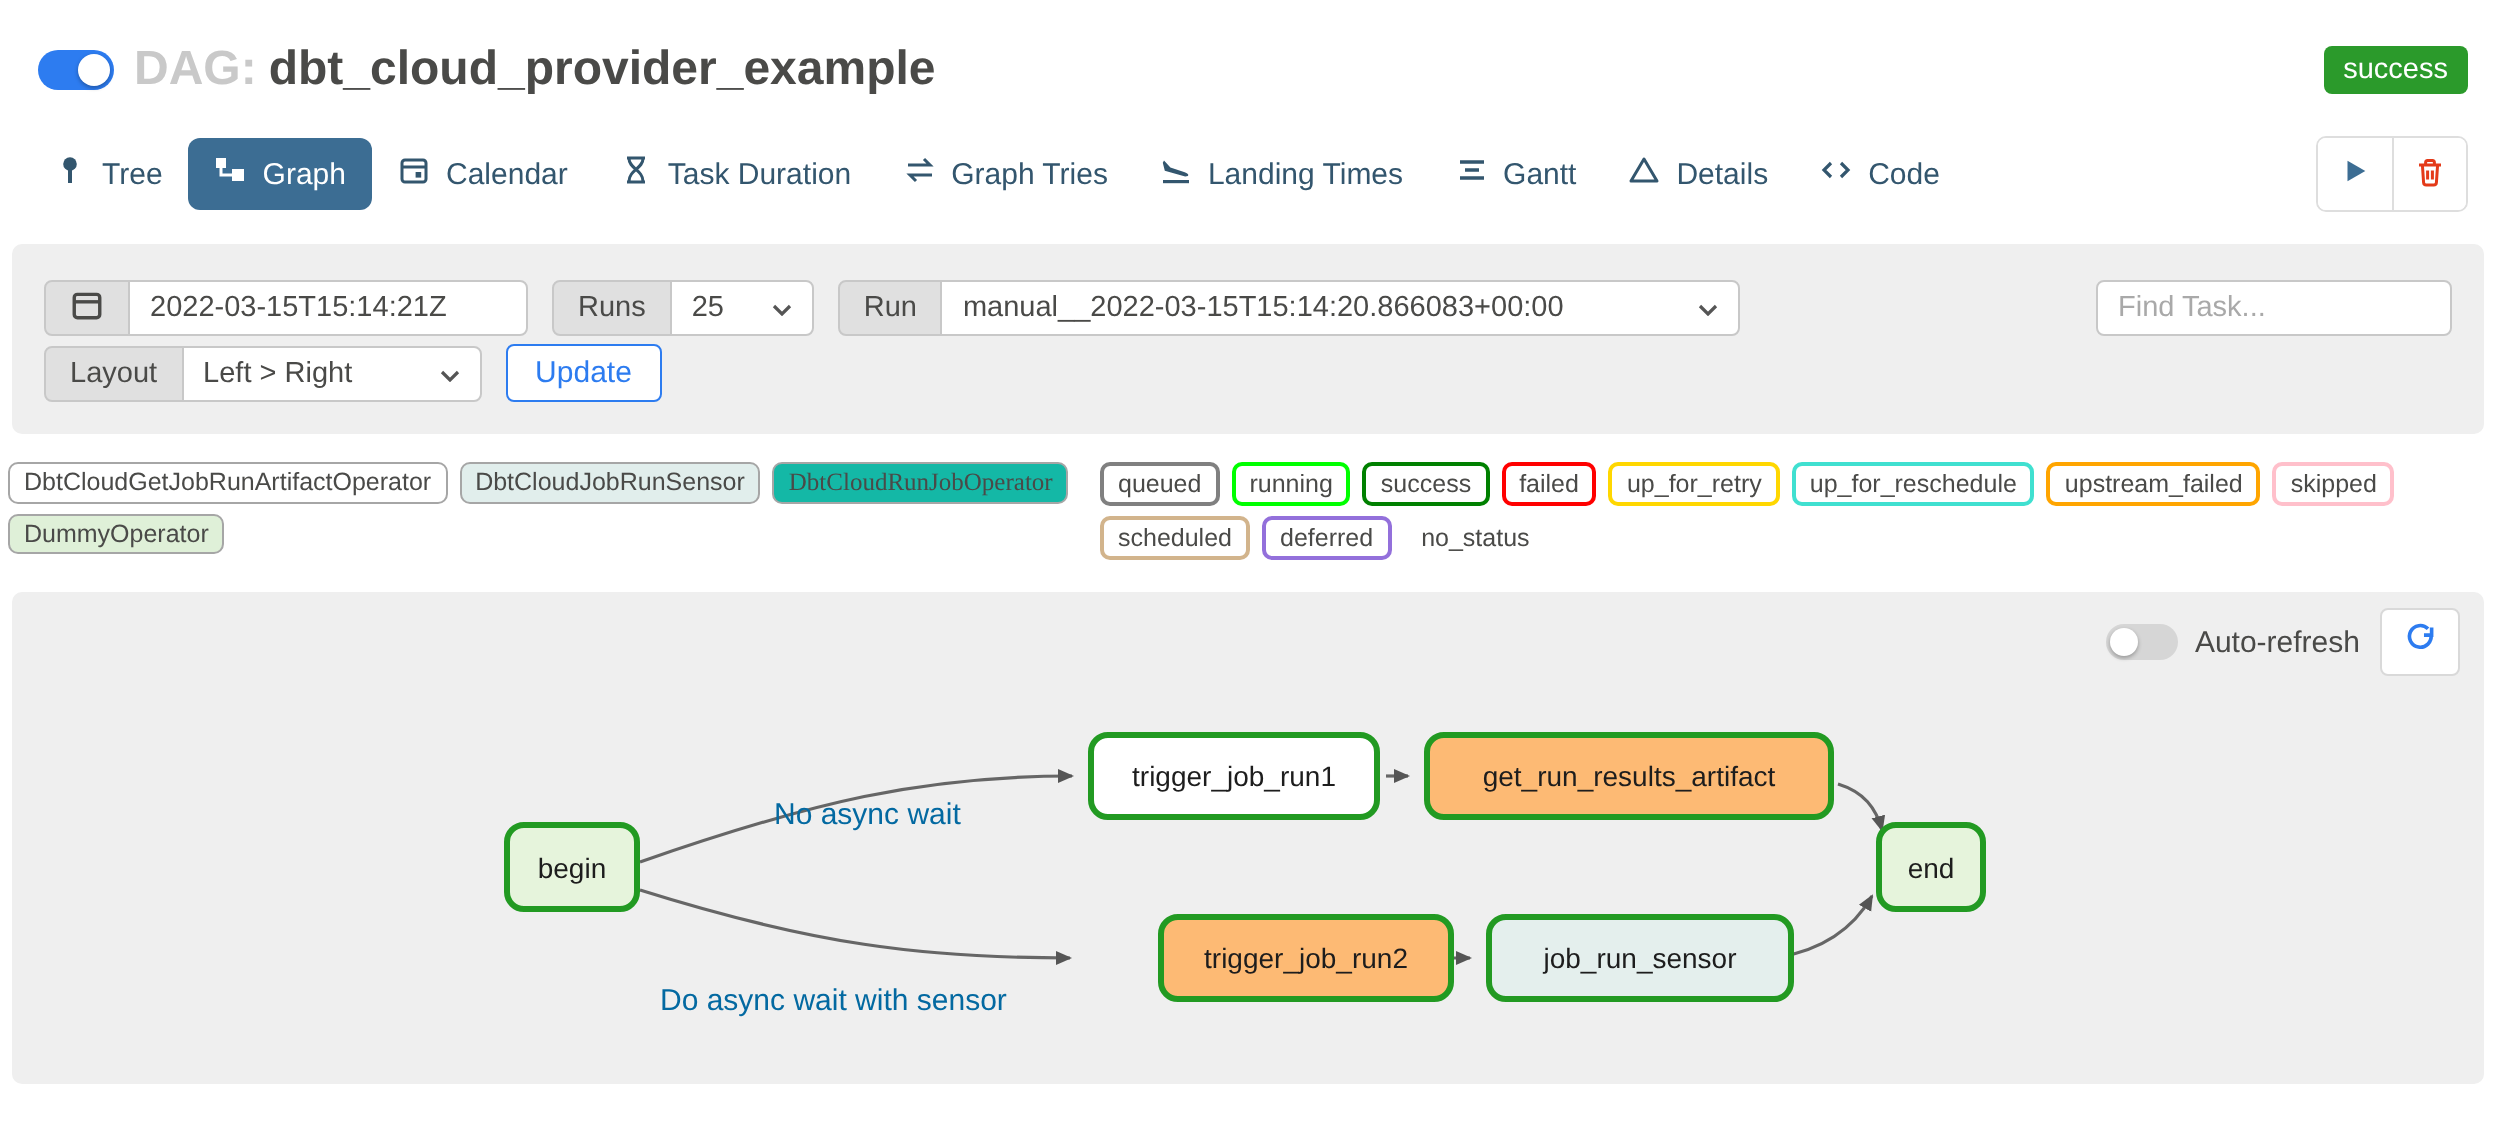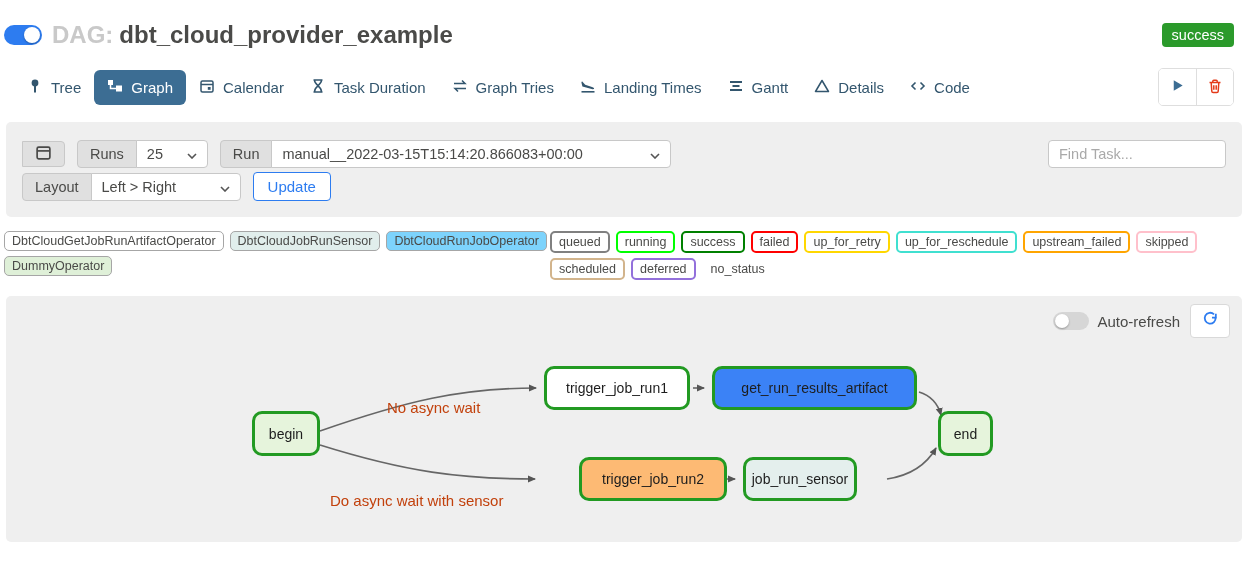--- a/index.html
+++ b/index.html
@@ -4,21 +4,21 @@
 <style>
   * { box-sizing: border-box; }
   html,body { margin:0; padding:0; }
   body {
     width:1248px; height:565px; overflow:hidden;
     background:#fff; color:#51504f;
     font-family:"Liberation Sans","DejaVu Sans",sans-serif;
   }
 
   
-  .header { display:flex; align-items:center; padding:16px 14px 0 4px; height:54px; }
+  .header { display:flex; align-items:center; padding:16px 14px 0 19px; height:54px; }
   .toggle { width:38px; height:20px; border-radius:10px; position:relative; cursor:pointer; flex:none; }
   .toggle .knob { position:absolute; top:2px; width:16px; height:16px; border-radius:50%; background:#fff; box-shadow:0 1px 2px rgba(0,0,0,.3); }
   .toggle.on .knob { right:2px; }
   .toggle.off { background:#d6d6d6; }
   .toggle.off .knob { left:2px; }
   .dag-title { font-size:24px; font-weight:700; margin-left:10px; white-space:nowrap; }
   .dag-title .prefix { color:#c9c9c9; margin-right:6px; }
   .dag-title .name { color:#4a4a48; }
   .header-right { margin-left:auto; display:flex; gap:8px; align-items:center; }
   .pill { font-size:14.5px; padding:4px 10px; border-radius:4px; background:#e2e2e2; color:#4a4a48; white-space:nowrap; }
@@ -74,22 +74,22 @@
   .refresh-btn { position:absolute; top:8px; right:12px; width:40px; height:34px; background:#fff;
                  border:1px solid #d9d9d9; border-radius:4px; display:flex; align-items:center; justify-content:center; cursor:pointer; }
   .edges { position:absolute; left:0; top:0; width:100%; height:100%; }
   .node { position:absolute; border:3px solid; border-radius:10px; display:flex; align-items:center; justify-content:center;
           font-size:14px; color:#1d1d1d; cursor:pointer; }
   .n-begin  { left:246px; top:115px; width:68px;  height:45px; }
   .n-tjr1   { left:538px; top:70px;  width:146px; height:44px; }
   .n-grra   { left:706px; top:70px;  width:205px; height:44px; }
   .n-end    { left:932px; top:115px; width:55px;  height:45px; }
   .n-tjr2   { left:537px; top:161px; width:148px; height:44px; }
-  .n-jrs    { left:737px; top:161px; width:114px; height:44px; }
-  .edge-label { position:absolute; font-size:15px; color:#c2410c; white-space:nowrap; }
+  .n-jrs    { left:737px; top:161px; width:154px; height:44px; }
+  .edge-label { position:absolute; font-size:15px; color:#0369a1; white-space:nowrap; }
   .el-0 { left:381px; top:103px; }
   .el-1 { left:324px; top:196px; }
 </style>
 </head>
 <body>
 
 <div class="header">
   <div class="toggle on" style="background: rgb(45, 124, 240);">
     <div class="knob"></div>
   </div>
@@ -178,20 +178,21 @@
 
 <div class="filter-panel">
   <div class="frow">
     <div class="igroup">
       <div class="addon">
         <span><svg width="17" height="17" viewBox="0 0 16 16" stroke="#4a4a48" fill="none" stroke-width="1.6">
               <rect x="2" y="3" width="12" height="11" rx="1.5"></rect>
               <path d="M2 6.5h12"></path>
             </svg></span>
       </div>
+      <input class="tbox date-input" value="2022-03-15T15:14:21Z" style="">
     </div>
     <div class="igroup">
       <div class="addon">Runs</div>
       <div class="selectbox runs-select">
         <span>25</span>
         <span><svg width="10" height="6" viewBox="0 0 10 6" stroke="#555" fill="none" stroke-width="1.6">
               <path d="M1 1l4 4 4-4"></path>
             </svg></span>
       </div>
     </div>
@@ -217,21 +218,21 @@
       </div>
     </div>
     <button class="update-btn" style="color: rgb(45, 124, 240); border-color: rgb(45, 124, 240);">Update</button>
   </div>
 </div>
 
 <div class="legend">
   <div class="lgroup operators">
     <span class="lbadge op-badge" style="background: rgb(255, 255, 255);">DbtCloudGetJobRunArtifactOperator</span>
     <span class="lbadge op-badge" style="background: rgb(225, 238, 236);">DbtCloudJobRunSensor</span>
-    <span class="lbadge op-badge" style="background: #7dd3fc;">DbtCloudRunJobOperator</span>
+    <span class="lbadge op-badge" style="background: #14b8a6; font-family: Liberation Serif, serif;">DbtCloudRunJobOperator</span>
     <span class="lbadge op-badge" style="background: rgb(223, 240, 216);">DummyOperator</span>
   </div>
   <div class="lgroup statuses">
     <span class="lbadge st-badge" style="border-color: rgb(128, 128, 128);">queued</span>
     <span class="lbadge st-badge" style="border-color: rgb(0, 255, 0);">running</span>
     <span class="lbadge st-badge" style="border-color: rgb(0, 128, 0);">success</span>
     <span class="lbadge st-badge" style="border-color: rgb(255, 0, 0);">failed</span>
     <span class="lbadge st-badge" style="border-color: rgb(255, 215, 0);">up_for_retry</span>
     <span class="lbadge st-badge" style="border-color: rgb(64, 224, 208);">up_for_reschedule</span>
     <span class="lbadge st-badge" style="border-color: rgb(255, 165, 0);">upstream_failed</span>
@@ -254,21 +255,21 @@
       <path d="M314,149 C400,176 455,183 529,183" marker-end="url(#arrow)"></path>
       <path d="M687,92 L698,92" marker-end="url(#arrow)"></path>
       <path d="M913,96 C926,100 932,108 935,119" marker-end="url(#arrow)"></path>
       <path d="M687,183 L729,183" marker-end="url(#arrow)"></path>
       <path d="M881,183 C908,179 922,166 930,152" marker-end="url(#arrow)"></path>
     </g>
   </svg>
 
   <div class="node n-begin" style="background: rgb(230, 244, 220); border-color: rgb(34, 154, 34);">begin</div>
   <div class="node n-tjr1" style="background: rgb(255, 255, 255); border-color: rgb(34, 154, 34);">trigger_job_run1</div>
-  <div class="node n-grra" style="background: #3b82f6; border-color: rgb(34, 154, 34);">get_run_results_artifact</div>
+  <div class="node n-grra" style="background: #fdba74; border-color: rgb(34, 154, 34);">get_run_results_artifact</div>
   <div class="node n-end" style="background: rgb(230, 244, 220); border-color: rgb(34, 154, 34);">end</div>
   <div class="node n-tjr2" style="background: #fdba74; border-color: rgb(34, 154, 34); margin-left: 36px;">trigger_job_run2</div>
   <div class="node n-jrs" style="background: rgb(228, 239, 237); border-color: rgb(34, 154, 34);">job_run_sensor</div>
 
   <div class="edge-label el-0">No async wait</div>
   <div class="edge-label el-1">Do async wait with sensor</div>
 
   <div class="autorefresh">
     <div class="toggle off" style="width:36px;height:18px;">
       <div class="knob" style="width:14px;height:14px;"></div>

